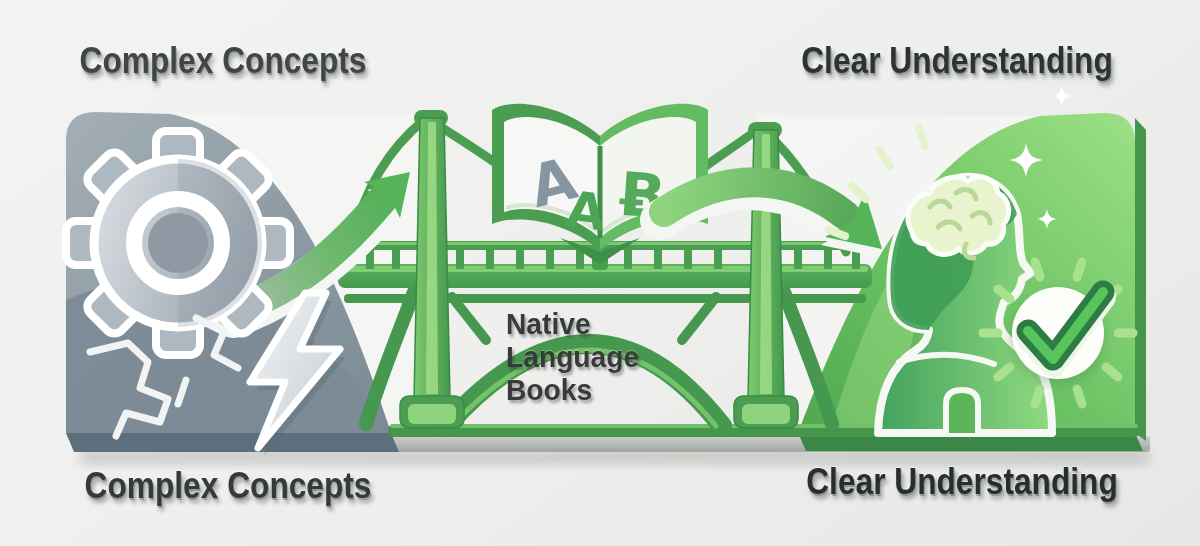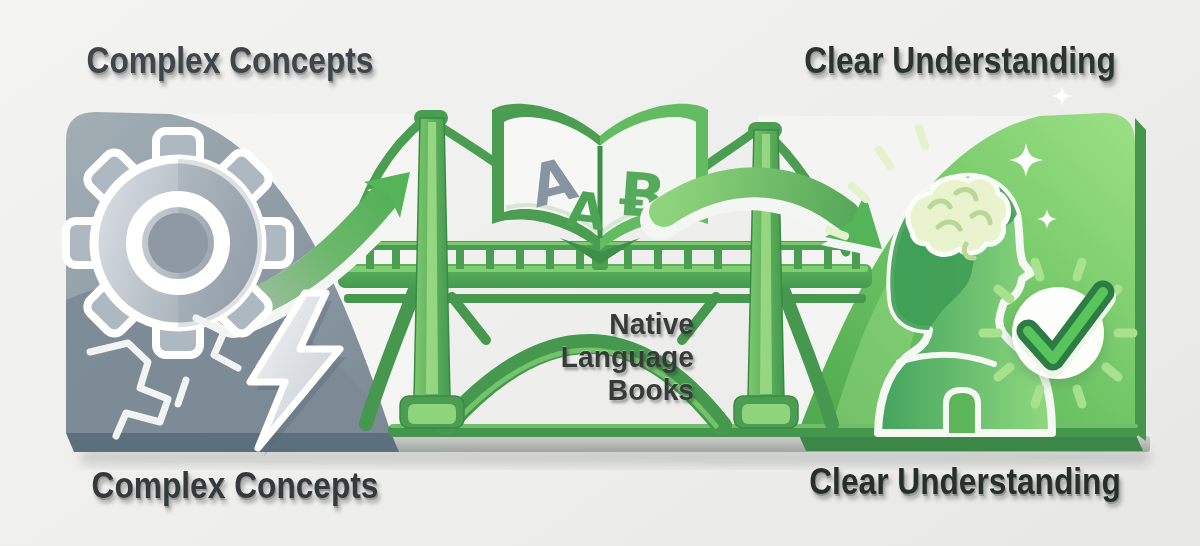--- a/index.html
+++ b/index.html
@@ -1,27 +1,27 @@
 <!DOCTYPE html>
 <html><head>
 <meta charset="utf-8">
 <style>
   html,body{margin:0;padding:0;background:#e8e8e6;}
   .stage{position:relative;width:1200px;height:546px;overflow:hidden;
          background:linear-gradient(145deg,#f3f3f1 0%,#eeeeec 55%,#e7e7e5 100%);
          font-family:"Liberation Sans",sans-serif;}
   .stage svg{position:absolute;left:0;top:0;}
-  .heading{position:absolute;font-weight:bold;white-space:nowrap;text-align:center;
+  .heading{position:absolute;font-weight:bold;white-space:nowrap;
            text-shadow:0 -1px 0 rgba(255,255,255,.35),1px 2px 0 rgba(35,40,37,.28),3px 5px 5px rgba(35,40,37,.38);}
   .heading>span{display:inline-block;transform:scaleX(.88);transform-origin:center;}
   .h-tl{left:60px;top:40px;width:340px;font-size:36px;color:#3f4549;}
   .h-tr{left:780px;top:40px;width:360px;font-size:36px;color:#2b3431;}
   .h-bl{left:65px;top:465px;width:340px;font-size:36px;color:#34393b;}
   .h-br{left:785px;top:461px;width:360px;font-size:36px;color:#272f2b;}
-  .center-label{position:absolute;left:500px;top:307px;width:200px;text-align:right;
+  .center-label{position:absolute;left:500px;top:307px;width:200px;text-align:left;
                 font-size:30px;line-height:33px;font-weight:bold;color:#363b39;
                 text-shadow:0 -1px 0 rgba(255,255,255,.3),2px 3px 3px rgba(35,40,37,.4);}
   .center-label div{transform:scaleX(.94);}
   .book-letter{font-family:"DejaVu Sans","Liberation Sans",sans-serif;font-weight:bold;}
 </style>
 </head>
 <body>
 
 <div class="stage">
 

